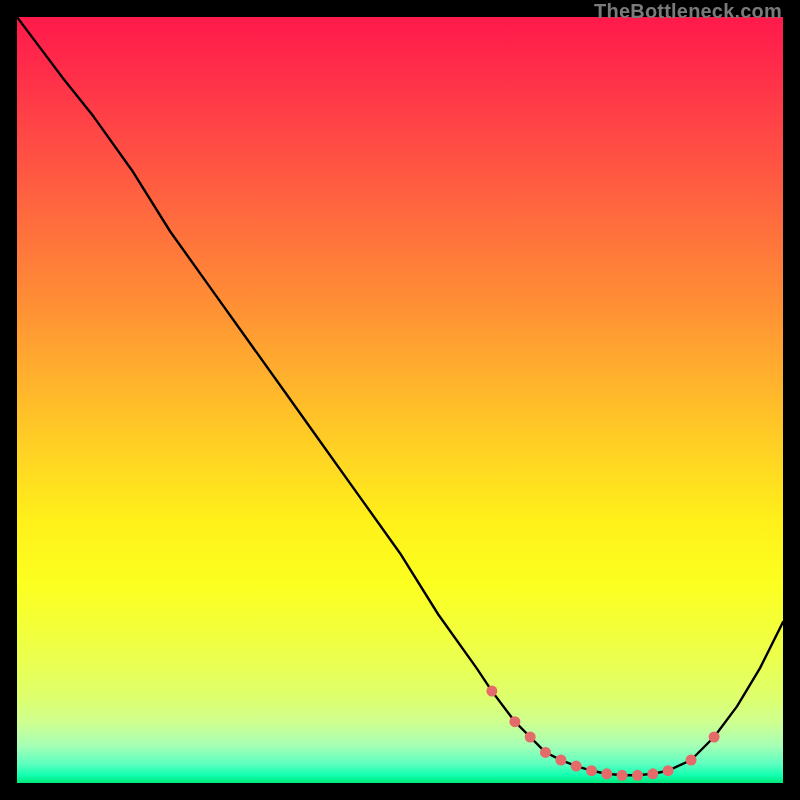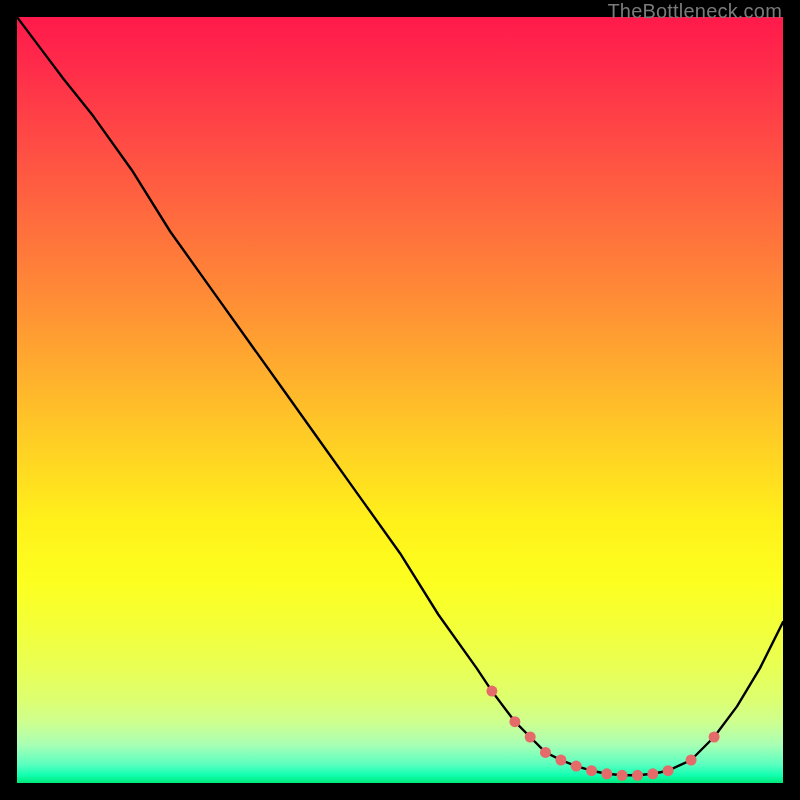--- a/index.html
+++ b/index.html
@@ -51,21 +51,21 @@
     top: 0;
     width: 766px;
     height: 766px;
   }
   .watermark {
     position: absolute;
     top: 0px;
     right: 18px;
     color: #7a7a7a;
     font-size: 20px;
-    font-weight: 400;
+    font-weight: 700;
     letter-spacing: 0.2px;
     user-select: none;
   }
 </style>
 </head>
 <body>
 
 <div class="frame">
   <div class="plot">
     <svg class="curve" viewBox="0 0 766 766" preserveAspectRatio="none">

